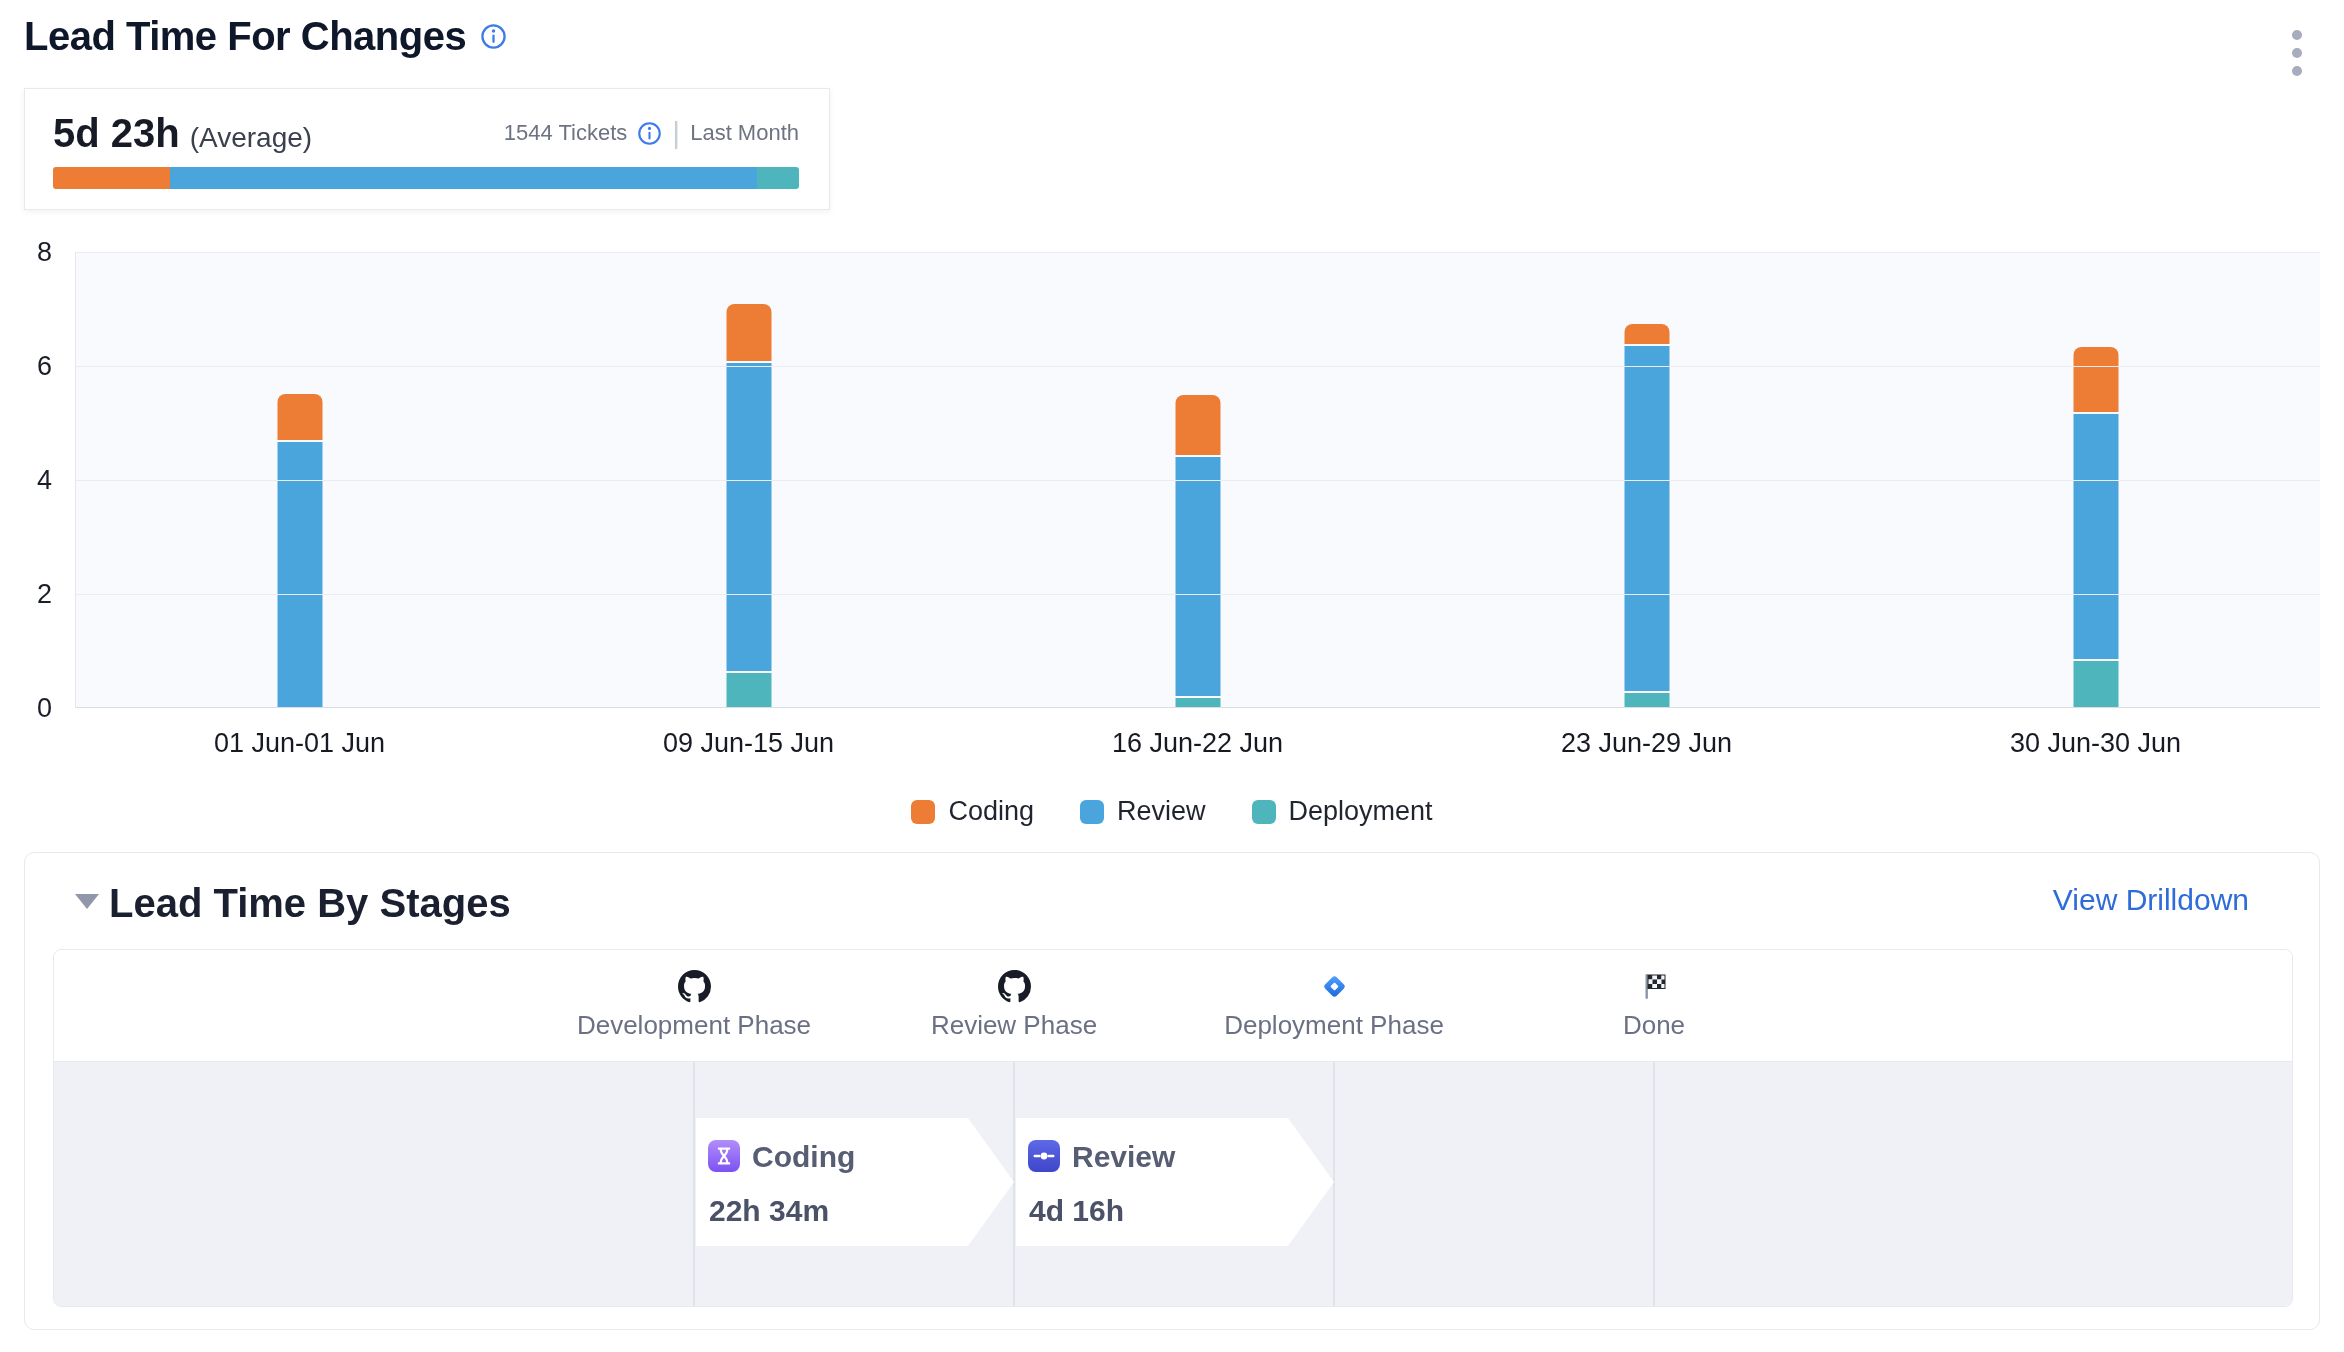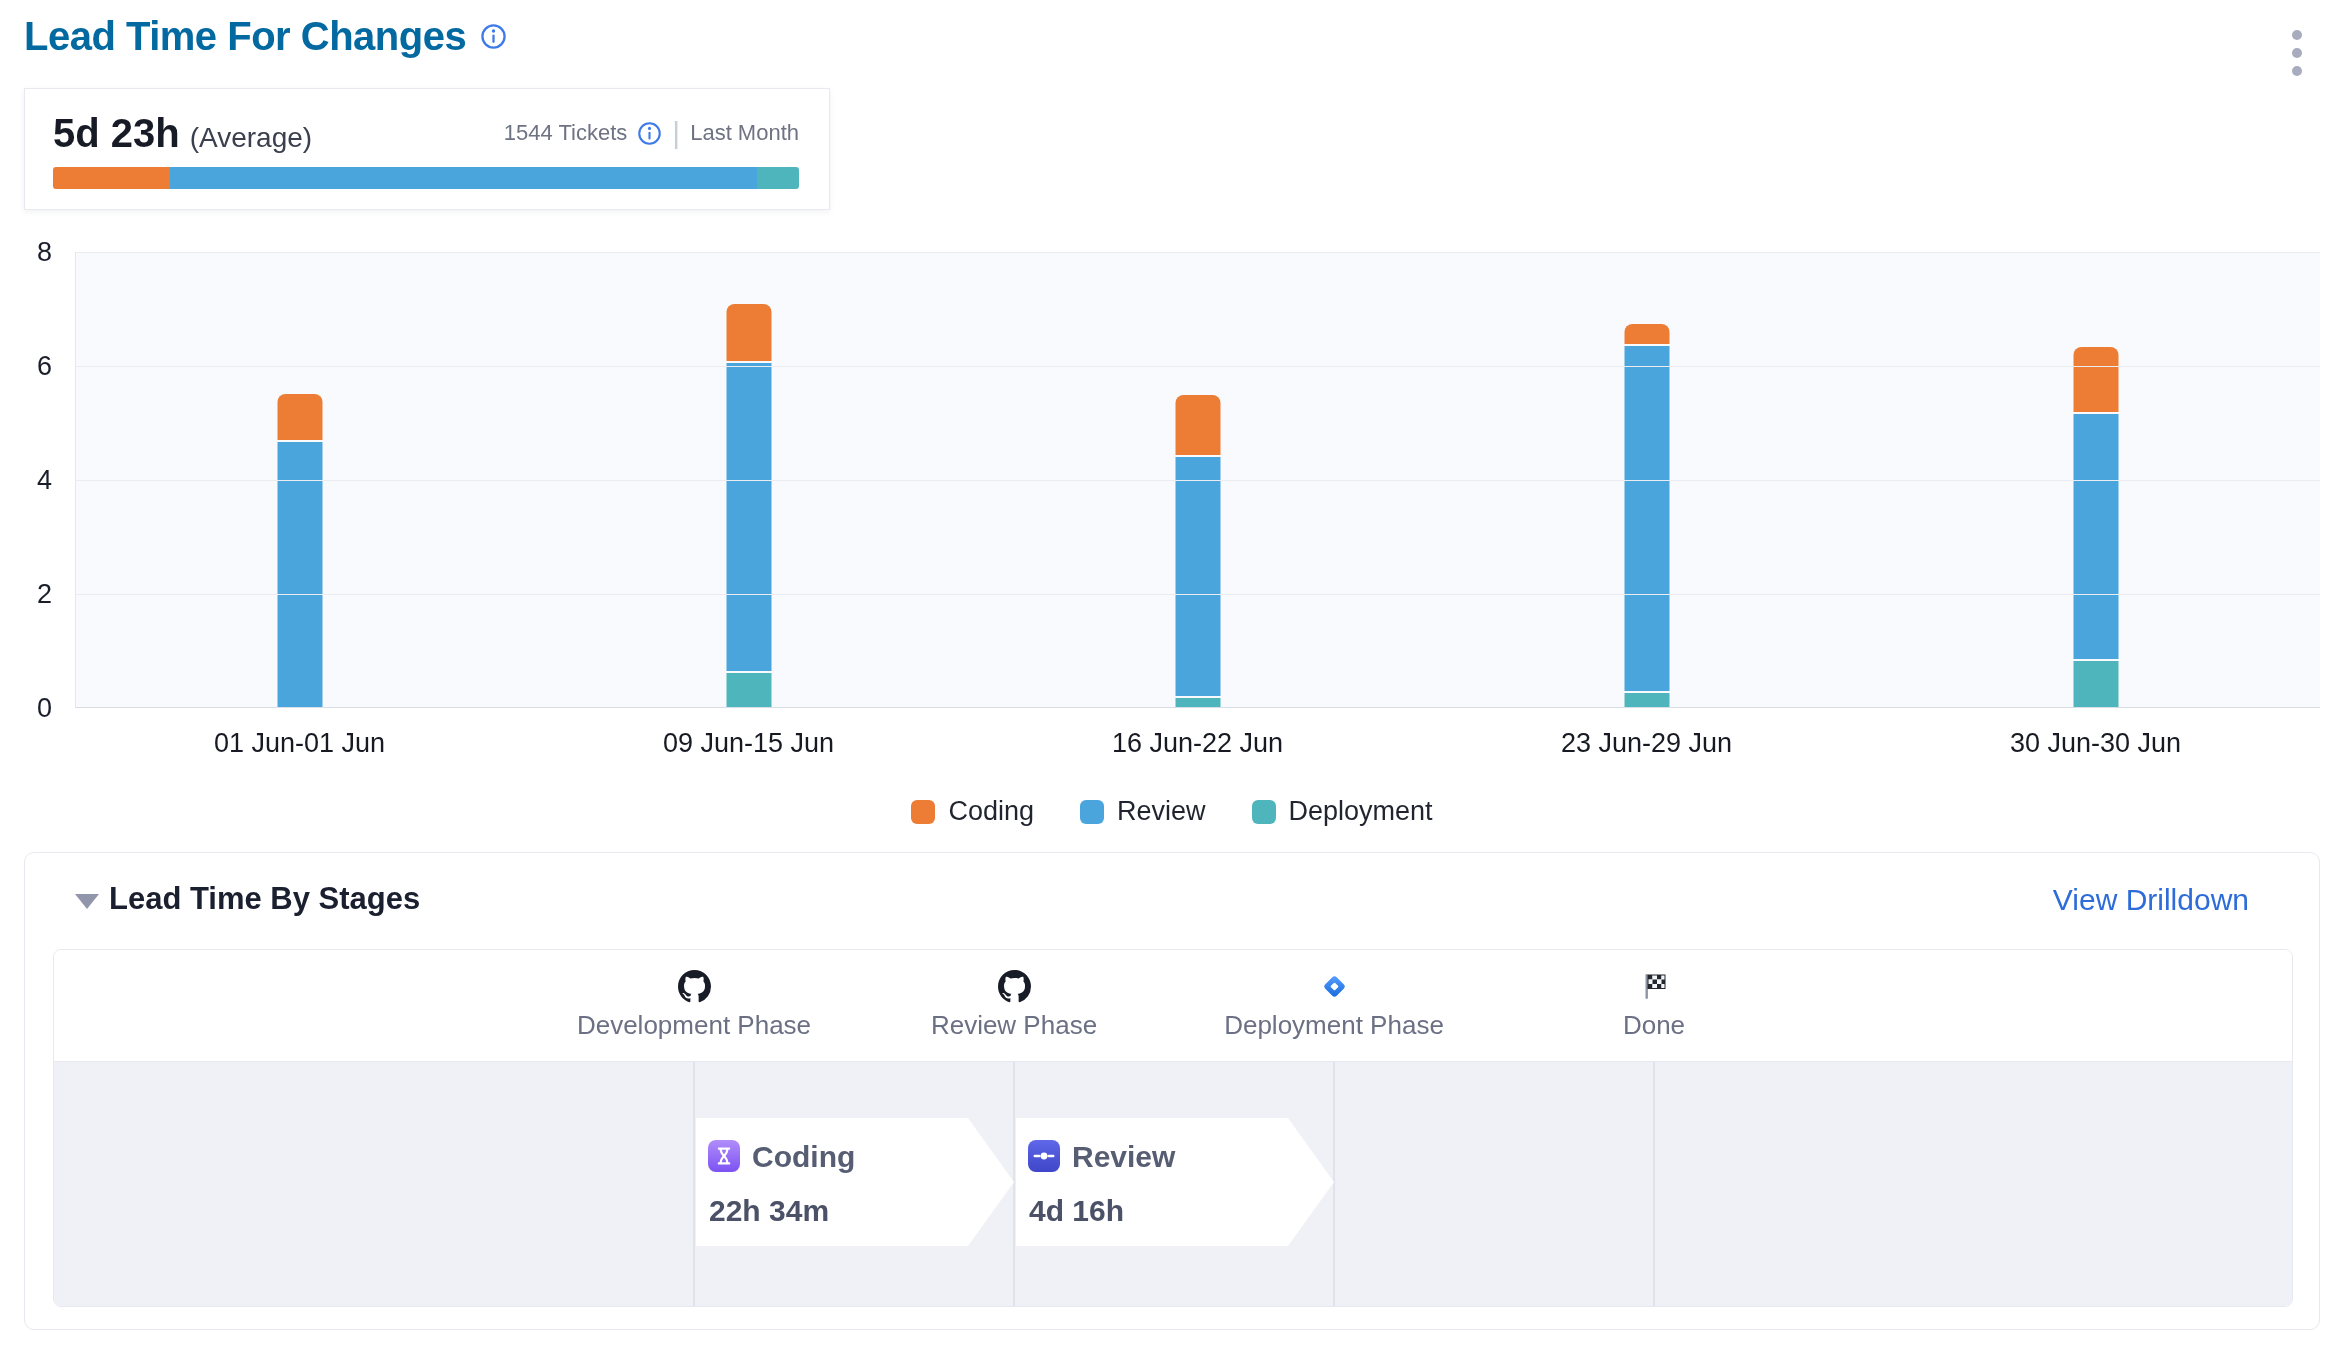--- a/index.html
+++ b/index.html
@@ -2,21 +2,21 @@
 <html><head>
 <meta charset="utf-8">
 <style>
   * { margin:0; padding:0; box-sizing:border-box; }
   html,body { background:#ffffff; }
   body { font-family:"Liberation Sans", sans-serif; }
   .page { position:relative; width:2344px; height:1352px; background:#fff; overflow:hidden; }
 
   
   .title-row { position:absolute; left:24px; top:14px; display:flex; align-items:center; }
-  .page-title { font-size:40px; font-weight:700; color:#0369a1; letter-spacing:-0.5px; }
+  .page-title { font-size:40px; font-weight:700; color:#0f172a; letter-spacing:-0.5px; }
   .title-info { margin-left:14px; display:flex; align-items:center; }
   .kebab { position:absolute; right:36px; top:30px; width:22px; height:46px;
            display:flex; flex-direction:column; align-items:center; justify-content:space-between; cursor:pointer; }
   .kebab span { width:10px; height:10px; border-radius:50%; background:#A7ACBE; }
 
   
   .summary-card { position:absolute; left:24px; top:88px; width:806px; height:122px;
                   background:#fff; border:1px solid #E7E9EF; border-radius:0;
                   box-shadow:0 2px 6px rgba(23,27,38,0.06); }
   .summary-top { position:absolute; left:28px; right:30px; top:22px; height:44px;
@@ -48,21 +48,21 @@
   .legend { position:absolute; left:0; top:544px; width:100%; display:flex; justify-content:center; gap:46px; }
   .legend-item { display:flex; align-items:center; gap:13px; cursor:pointer; }
   .legend-swatch { width:24px; height:24px; border-radius:6px; }
   .legend-label { font-size:27px; color:#1F242E; }
 
   
   .stages-panel { position:absolute; left:24px; top:852px; width:2296px; height:478px;
                   background:#fff; border:1px solid #E7E9EF; border-radius:10px; }
   .caret { position:absolute; left:50px; top:41px; width:0; height:0; cursor:pointer;
            border-left:12px solid transparent; border-right:12px solid transparent; border-top:15px solid #9196AB; }
-  .panel-title { position:absolute; left:84px; top:28px; font-size:31px; font-weight:700; color:#1B2030; }
+  .panel-title { position:absolute; left:84px; top:28px; font-size:40px; font-weight:700; color:#1B2030; }
   .drilldown { position:absolute; right:70px; top:30px; font-size:30px; font-weight:400; color:#2D6CD9;
                text-decoration:none; cursor:pointer; }
   .stages-grid { position:absolute; left:28px; top:96px; width:2240px; height:358px;
                  border:1px solid #E7E9EF; border-radius:8px; overflow:hidden; background:#fff; }
   .grid-header { position:relative; height:112px; background:#fff; border-bottom:1px solid #E7E9EF; }
   .milestone { position:absolute; top:0; transform:translateX(-50%); text-align:center; width:320px; }
   .milestone .m-icon { margin-top:20px; height:34px; display:flex; justify-content:center; }
   .milestone .m-label { margin-top:6px; font-size:26px; color:#6B7084; }
   .grid-body { position:relative; height:245px; background:#F0F1F6; }
   .vdivider { position:absolute; top:0; bottom:0; width:2px; background:#E1E3EB; }

